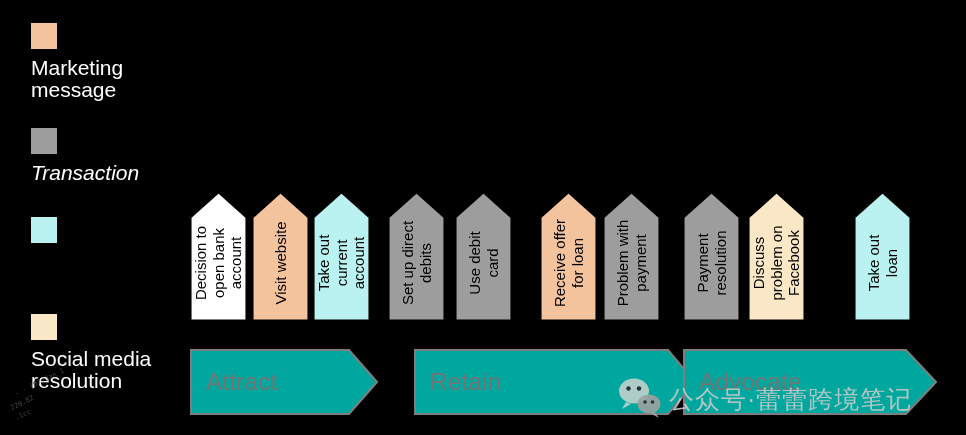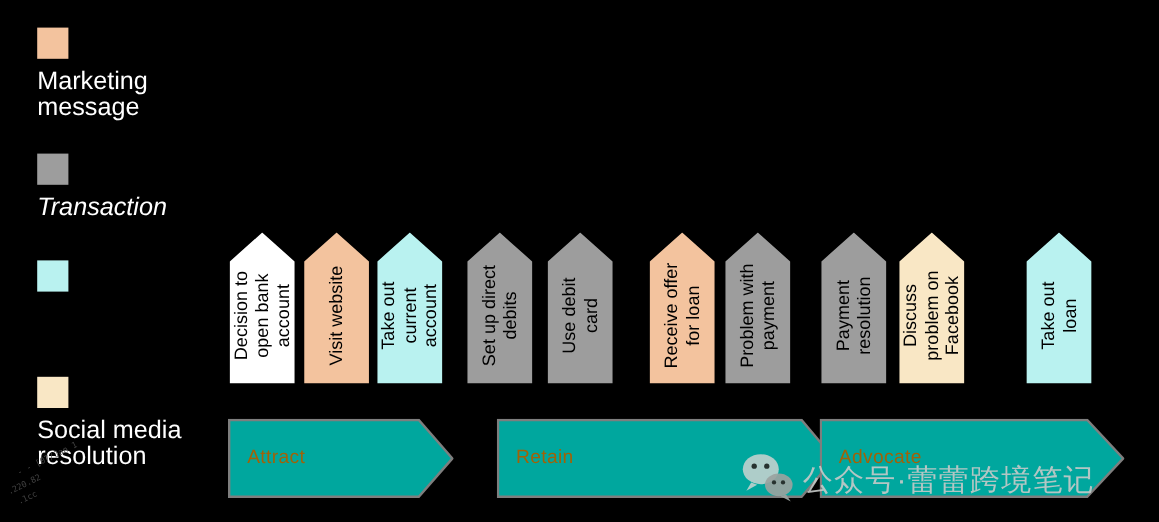--- a/index.html
+++ b/index.html
@@ -25,21 +25,21 @@
     transform:translate(-50%,-50%) rotate(-90deg);
     text-align:center;color:#000;font-size:15px;line-height:1.18;
     white-space:nowrap;
   }
 
   
   .stage{position:absolute;top:349px;height:66px;}
   .stage-shape{position:absolute;left:0;top:0;}
   .stage-label{
     position:absolute;left:16px;top:50%;transform:translateY(-50%);
-    color:#a16207;font-size:16px;letter-spacing:.3px;text-align:right;
+    color:#737373;font-size:24px;letter-spacing:.3px;text-align:right;
   }
 
   
   .watermark{
     position:absolute;left:616px;top:376px;z-index:6;
     display:flex;align-items:center;gap:5px;pointer-events:none;
   }
   .watermark-text{
     font-size:25px;letter-spacing:1px;white-space:nowrap;
     color:rgba(198,202,200,0.9);

